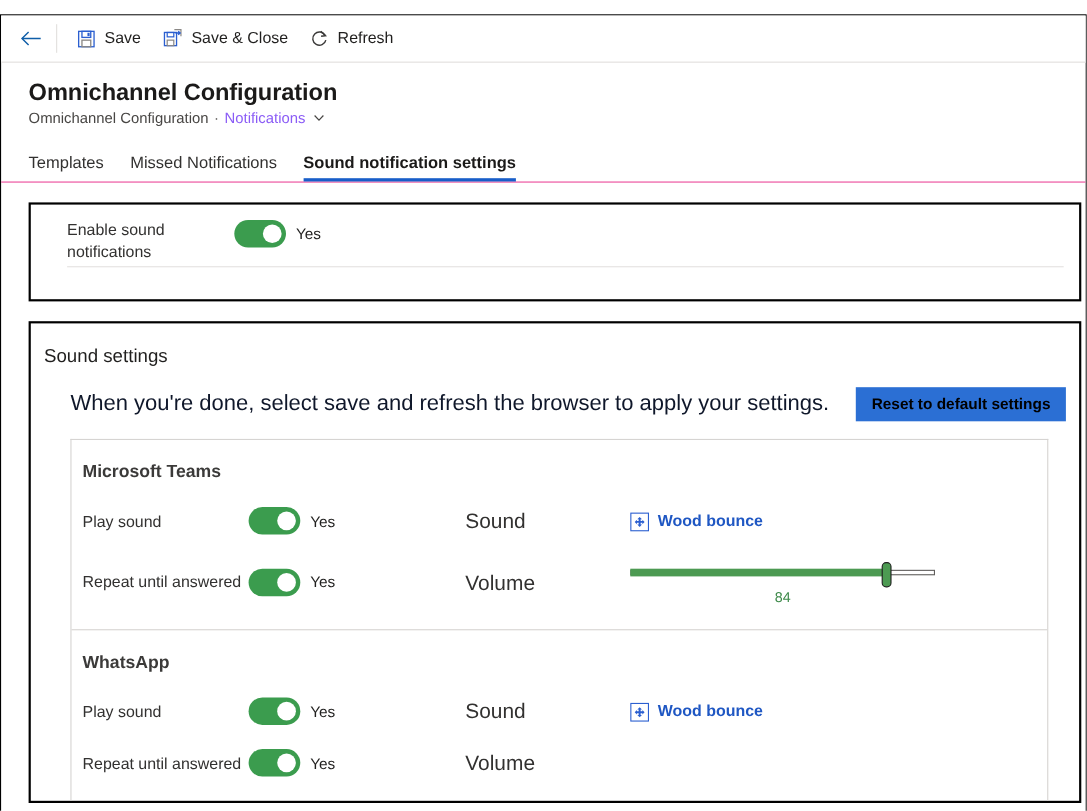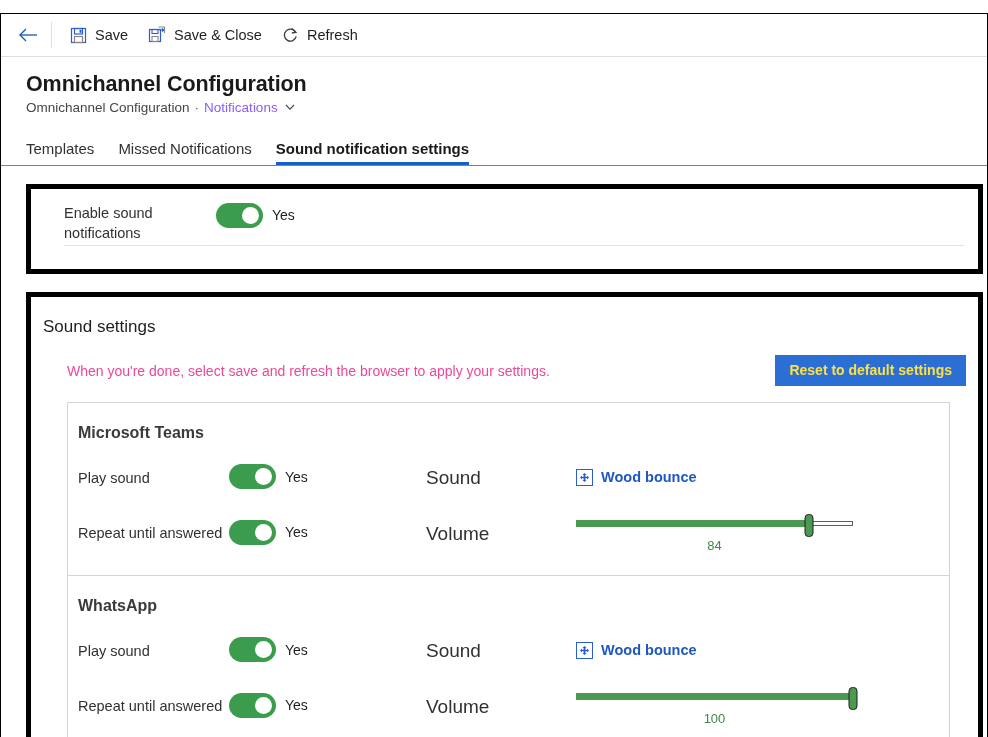--- a/index.html
+++ b/index.html
@@ -117,21 +117,21 @@
     background: #185ec9;
   }
 
   
   .content {
     padding: 0 0 0 0;
   }
 
   .panel {
     margin: 18px 4px 0 25px;
-    border: 5px solid #000000;
+    border: 2px solid #000000;
     background: #ffffff;
   }
 
   
   .enable-panel { height: 90px; position: relative; }
   .enable-row {
     display: flex;
     align-items: flex-start;
     padding: 14px 0 0 33px;
     height: 56px;
@@ -184,26 +184,26 @@
     padding: 20px 0 0 12px;
     font-weight: normal;
   }
   .hint-row {
     display: flex;
     align-items: center;
     justify-content: space-between;
     padding: 18px 12px 0 36px;
   }
   .hint-text {
-    font-size: 14px;
-    color: #ec4899;
+    font-size: 20px;
+    color: #0f172a;
   }
   .reset-btn {
     background: #2b6fd4;
-    color: #fde047;
+    color: #000000;
     font-size: 14px;
     font-weight: bold;
     border: none;
     padding: 8px 14px;
     cursor: pointer;
     line-height: 1.1;
     font-family: "Liberation Sans", sans-serif;
     white-space: nowrap;
   }
 
@@ -496,28 +496,20 @@
             <div class="ch-label">Repeat until answered</div>
             <div class="ch-toggle-cell">
               <div class="toggle-wrap">
                 <div class="toggle">
                   <div class="knob"></div>
                 </div>
                 <span class="toggle-text">Yes</span>
               </div>
             </div>
             <div class="ch-mid-label">Volume</div>
-            <div class="slider-cell">
-              <div class="slider">
-                <div class="track"></div>
-                <div class="fill" style="width: 100%;"></div>
-                <div class="thumb" style="left: 100%;"></div>
-              </div>
-              <div class="slider-value">100</div>
-            </div>
           </div>
         </div>
 
       </div>
     </div>
 
   </div>
 
   <div class="bottom-fade"></div>
 </div>

